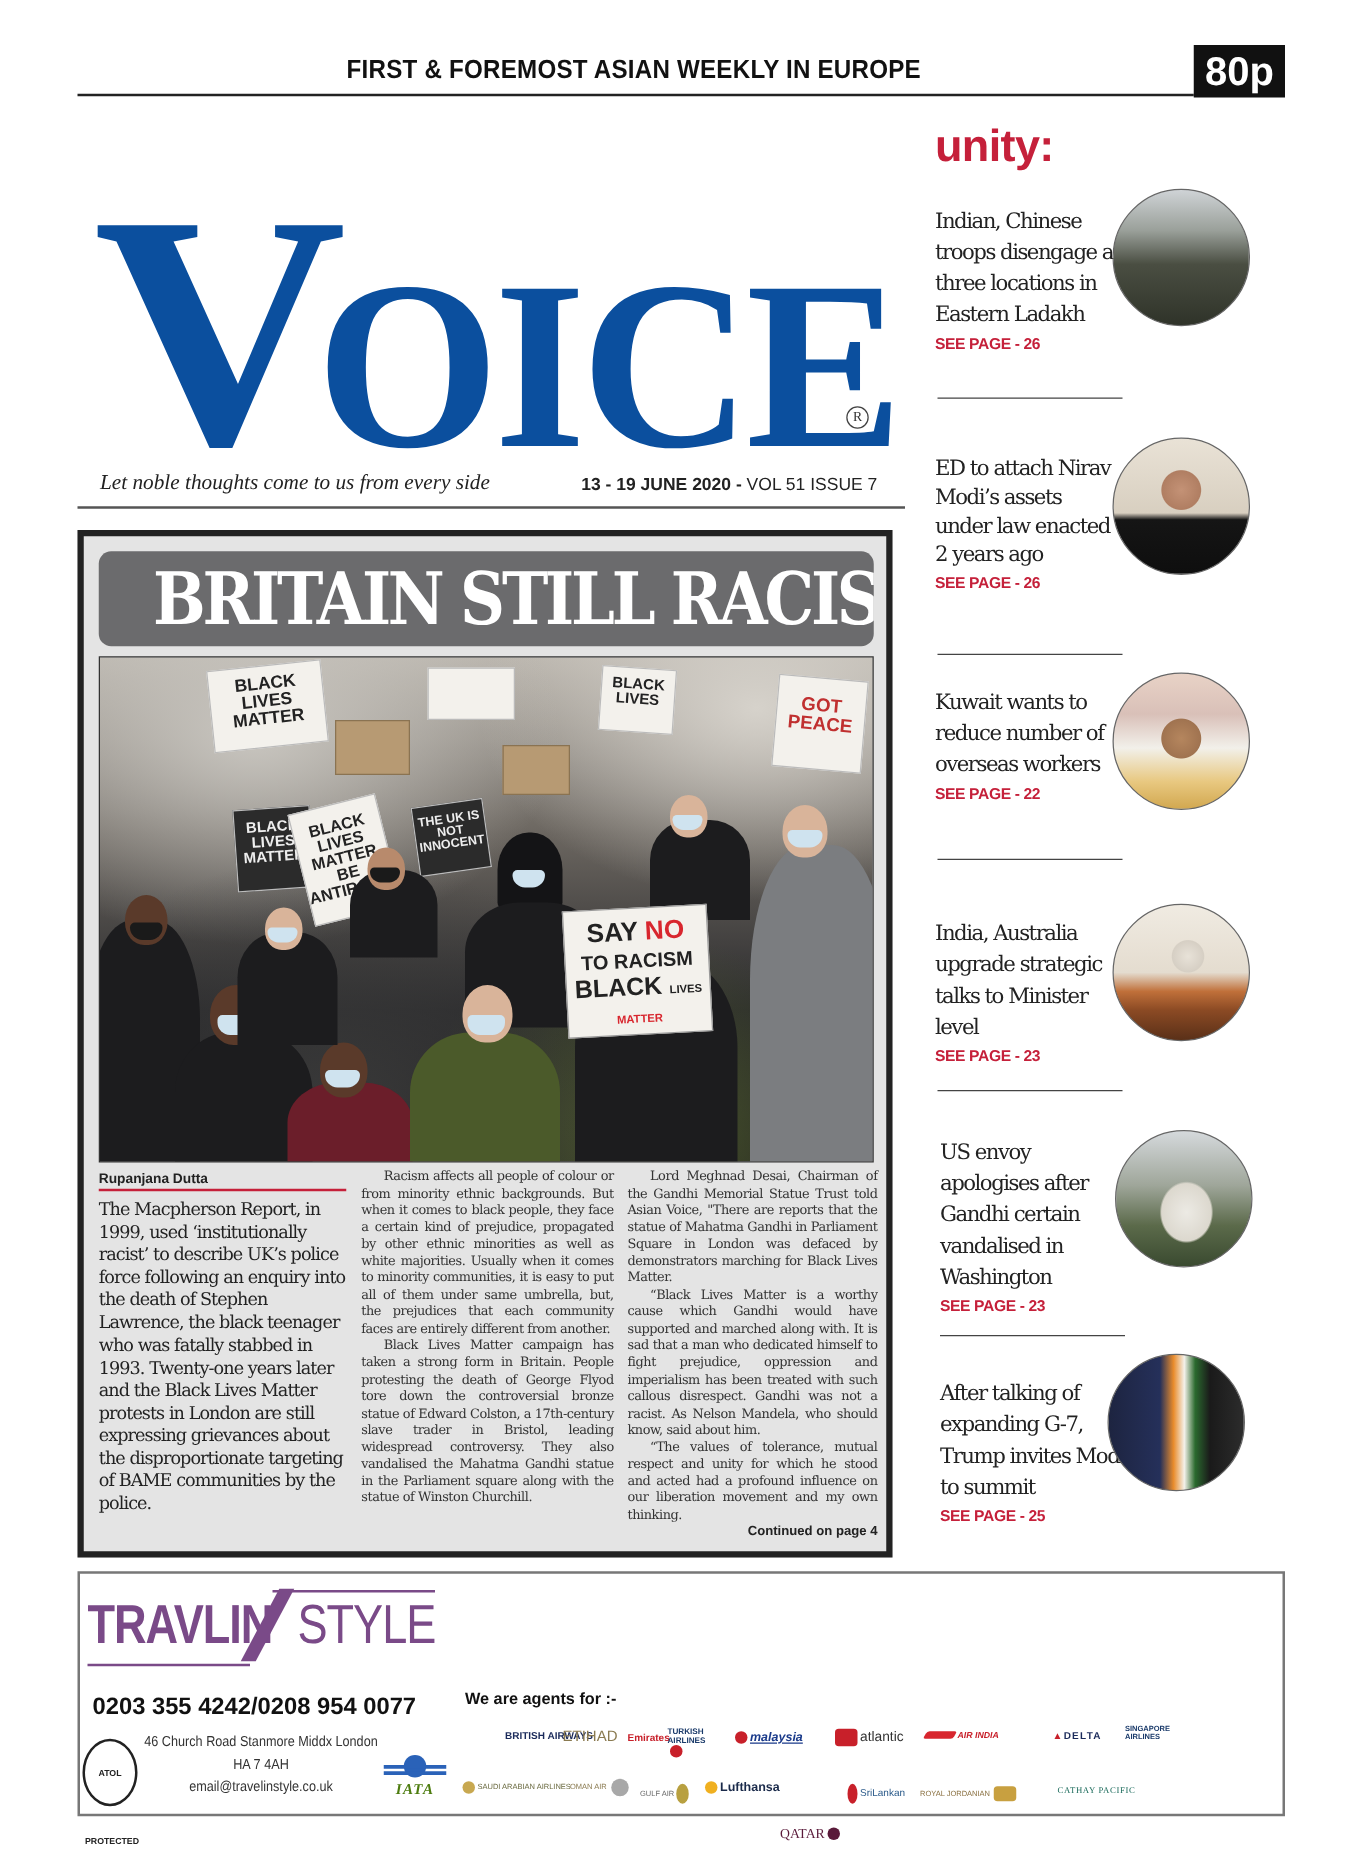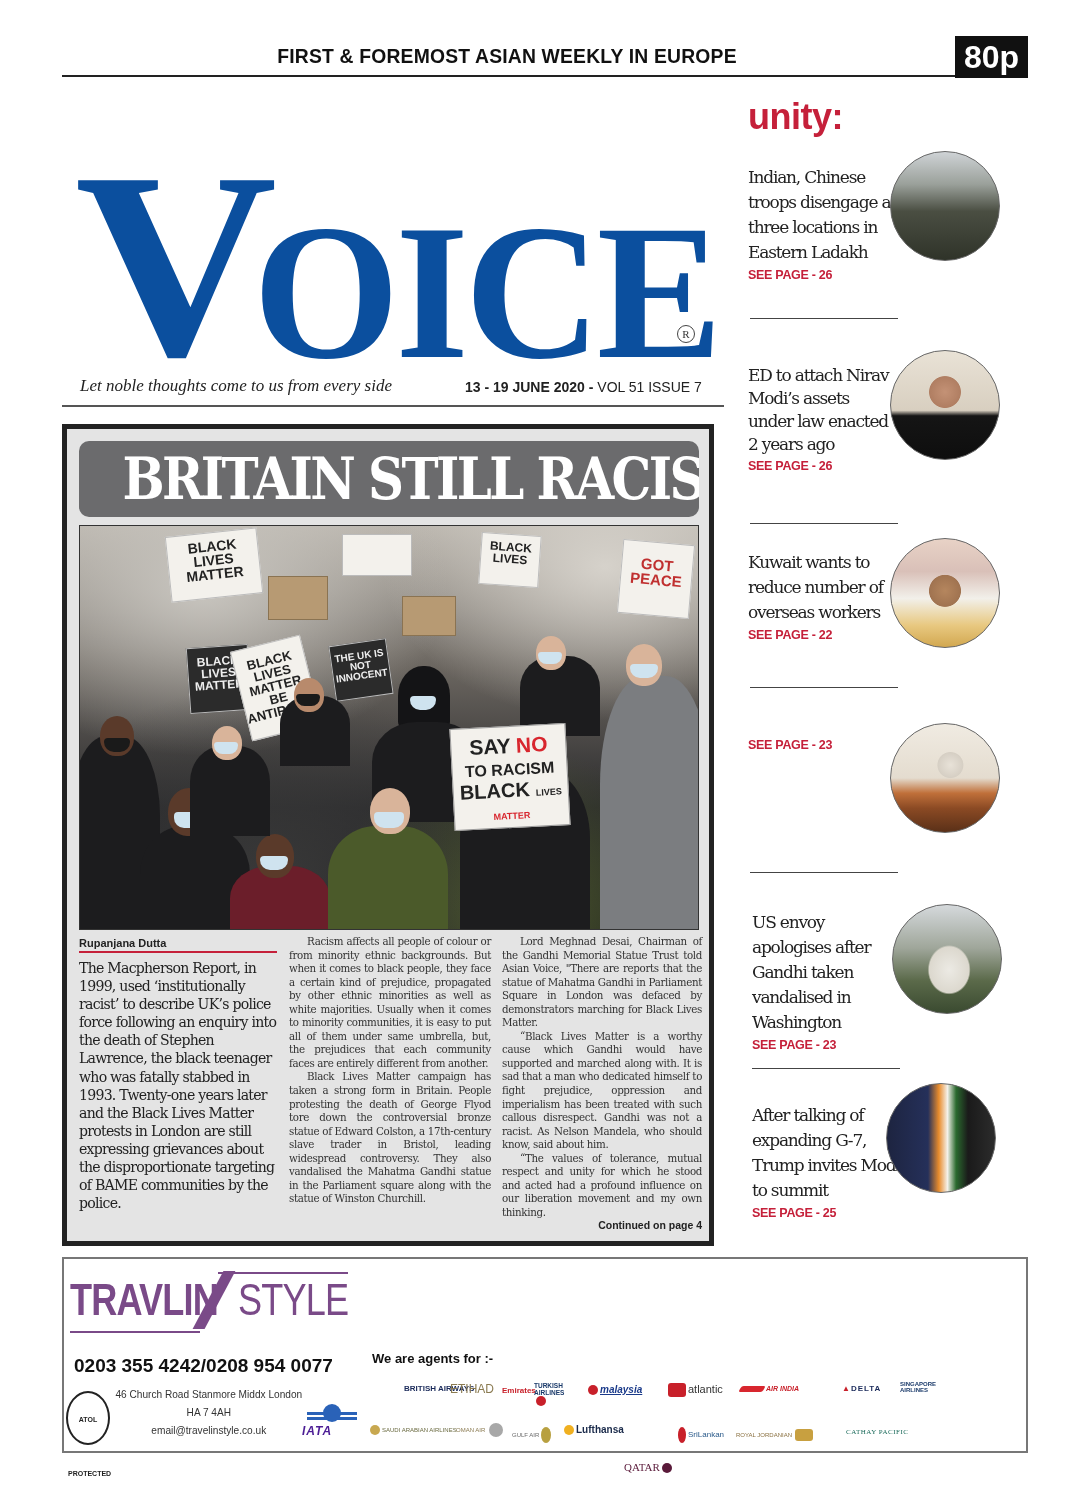--- a/index.html
+++ b/index.html
@@ -172,23 +172,23 @@
     position: absolute; left: 48px; top: 126px; width: 220px; text-align: center;
     font-family: "Liberation Sans", sans-serif; font-size: 11.5px; color: #333; line-height: 18px;
     transform: scaleX(0.88); transform-origin: left;
   }
   .atol-badge {
     position: absolute; left: 2px; top: 132px; width: 44px; height: 54px; border: 2px solid #222;
     border-radius: 50%; font-family: "Liberation Sans", sans-serif; font-size: 7px; font-weight: 700;
     text-align: center; line-height: 54px; color: #222;
   }
   .iata {
-    position: absolute; left: 238px; top: 145px; width: 60px; height: 44px; 
-    font-family: Liberation Sans, sans-serif; font-weight: 700; font-style: italic;
-    color: #4c1d95;
+    position: absolute; left: 238px; top: 145px; width: 60px; height: 44px; text-align: center;
+    font-family: Liberation Serif, serif; font-weight: 700; font-style: italic;
+    color: #4d7c0f;
   }
   .iata .globe { display: block; margin: 0 auto; width: 18px; height: 18px; border-radius: 50%; background: #2a62b8; }
   .iata .wings { display: block; margin: -10px auto 0; width: 50px; height: 8px; border-top: 3px solid #2a62b8; border-bottom: 3px solid #2a62b8; }
   .iata .txt { display: block; font-size: 12px; letter-spacing: 1px; margin-top: 4px; }
   .agents {
     position: absolute; left: 308px; top: 92px; font-family: "Liberation Sans", sans-serif;
     font-weight: 700; font-size: 13px; color: #111;
   }
   .airline {
     position: absolute; font-family: "Liberation Sans", sans-serif; font-size: 8px;
@@ -323,29 +323,30 @@
   <div class="teaser-text">
     <span>Kuwait wants to reduce number of overseas workers</span>
     <span class="teaser-see">SEE PAGE - 22</span>
   </div>
   <div class="teaser-img" style="left:142px;top:-12px;background:radial-gradient(circle at 50% 48%,#b5865e 0%,#a07350 20%,transparent 21%),linear-gradient(180deg,#e8d2c6 0%,#d9c0b8 30%,#f2f0ea 55%,#e8c880 80%,#d2a850 100%);"></div>
 </div>
 <div class="teaser-rule" style="top:687px;"></div>
 
 <div class="teaser" style="top:735px;height:120px;">
   <div class="teaser-text">
+    <span>India, Australia upgrade strategic talks to Minister level</span>
     <span class="teaser-see">SEE PAGE - 23</span>
   </div>
   <div class="teaser-img" style="left:142px;top:-12px;background:radial-gradient(circle at 55% 38%,#e8e2d8 0%,#d6cfc4 14%,transparent 15%),linear-gradient(180deg,#f0ebe2 0%,#e4dccf 50%,#c0703a 64%,#8b4a24 78%,#5a3018 100%);"></div>
 </div>
 <div class="teaser-rule" style="top:872px;"></div>
 
 <div class="teaser" style="top:910px;height:150px;left:752px;">
   <div class="teaser-text">
-    <span>US envoy apologises after Gandhi taken vandalised in Washington</span>
+    <span>US envoy apologises after Gandhi certain vandalised in Washington</span>
     <span class="teaser-see">SEE PAGE - 23</span>
   </div>
   <div class="teaser-img" style="left:140px;top:-6px;background:radial-gradient(ellipse at 52% 60%,#eceae4 0%,#dcd8ce 25%,transparent 27%),linear-gradient(180deg,#d5d9dc 0%,#9fa69a 40%,#5b6a4a 70%,#3a4a30 100%);"></div>
 </div>
 <div class="teaser-rule" style="top:1068px;left:752px;"></div>
 
 <div class="teaser" style="top:1103px;height:120px;left:752px;">
   <div class="teaser-text">
     <span>After talking of expanding G-7, Trump invites Modi to summit</span>
     <span class="teaser-see">SEE PAGE - 25</span>

